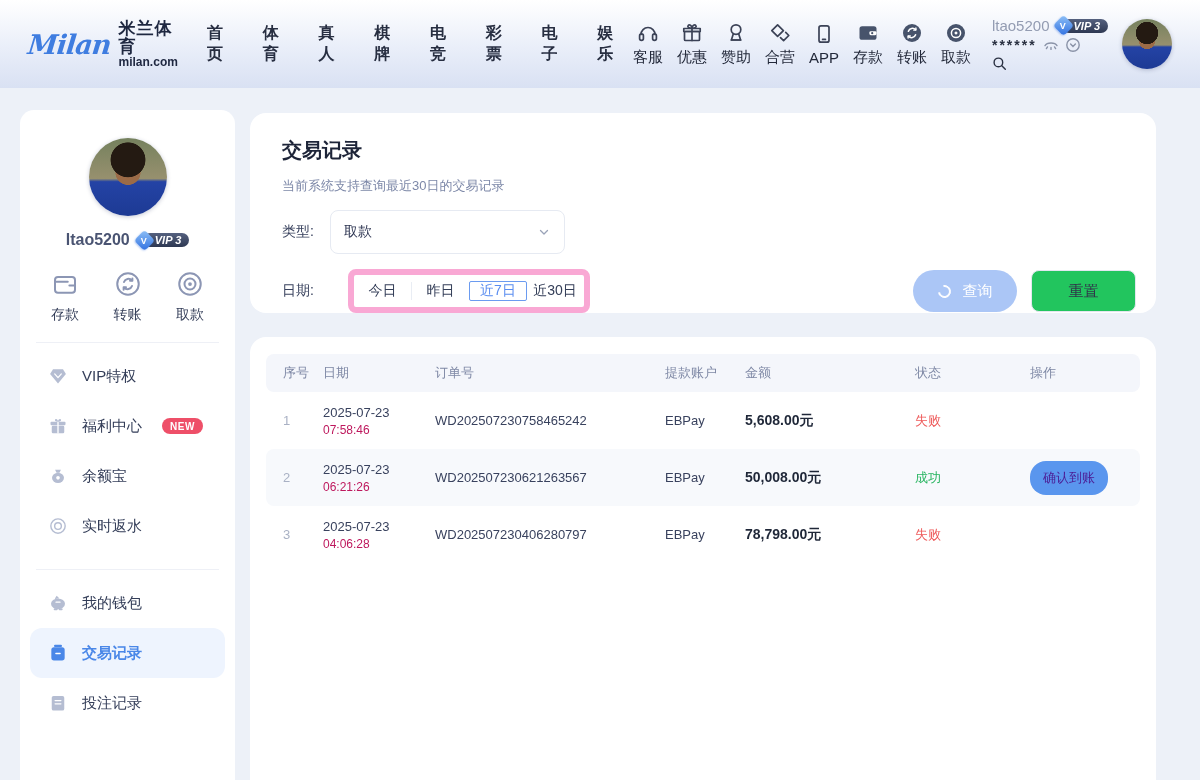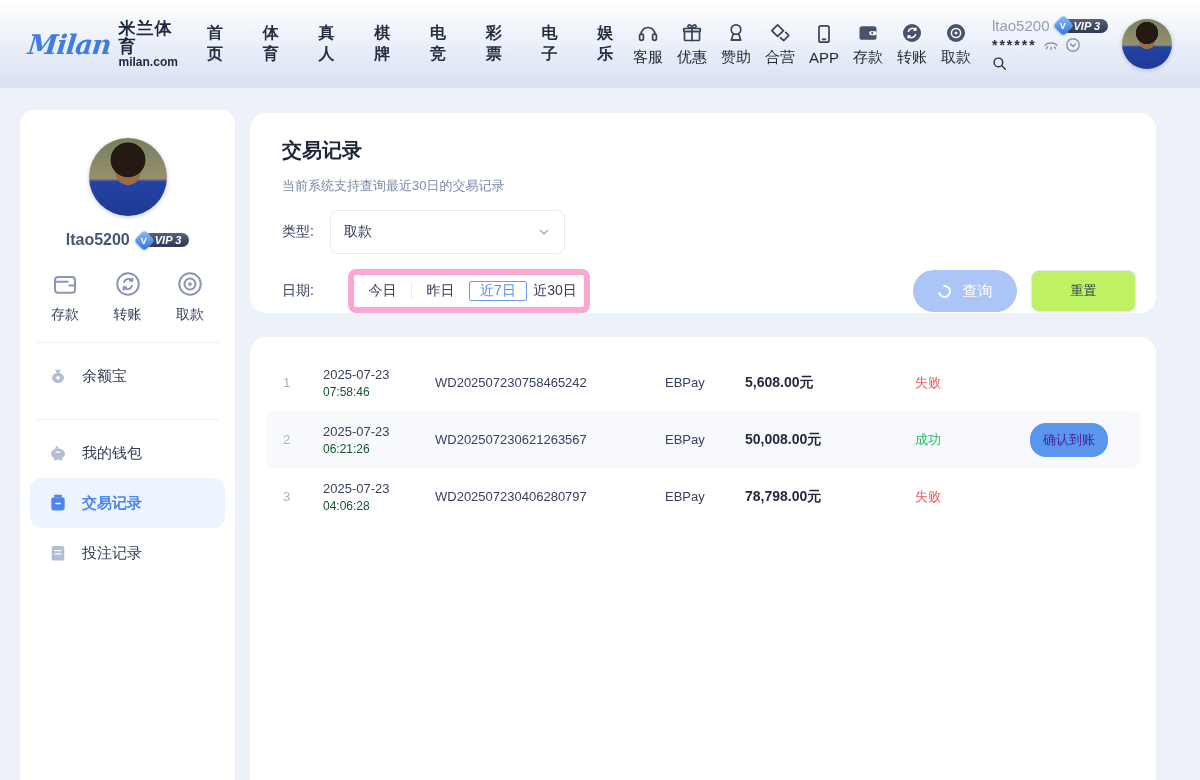--- a/index.html
+++ b/index.html
@@ -135,35 +135,35 @@
     display:flex; align-items:center; justify-content:center; gap:12px;
     font-family:inherit;
   }
   .spinner {
     width:13px; height:13px; border-radius:50%;
     border:2px solid rgba(255,255,255,.95); border-left-color:transparent;
     transform:rotate(35deg);
   }
   .btn-reset {
     margin-left:14px; width:105px; height:42px; border:1px solid #e3e7ef; border-radius:8px;
-    background:#bef264; color:#30374a; font-size:13px; cursor:pointer; font-family:inherit;
+    background:#22c55e; color:#30374a; font-size:15px; cursor:pointer; font-family:inherit;
   }
 
   .card-table {
     position:absolute; left:250px; top:337px; width:906px; height:460px;
     background:#fff; border-radius:16px; padding:17px 16px 0;
   }
   .tgrid { display:grid; grid-template-columns:40px 112px 230px 80px 170px 115px 1fr;
            align-items:center; padding:0 17px; }
   .thead { height:38px; background:#f4f6fb; border-radius:8px; color:#7e88a5; font-size:13px; }
   .trow { height:57px; font-size:13px; color:#39425e; }
   .trow.stripe { background:#f7f9fc; border-radius:8px; }
   .cell-no { color:#a9b1c4; }
   .cell-date .d { color:#39425e; font-size:13px; }
-  .cell-date .t { color:#14532d; font-size:12px; margin-top:3px; }
+  .cell-date .t { color:#be185d; font-size:12px; margin-top:3px; }
   .cell-amount { font-weight:800; font-size:14px; color:#1f2738; }
   .st-fail { color:#ee5a5a; }
   .st-success { color:#26b45f; }
   .btn-confirm {
     border:none; background:#5a96ee; color:#4c1d95; font-size:13px; font-family:inherit;
     padding:8px 13px; border-radius:16px; cursor:pointer;
   }
 </style>
 </head>
 <body>
@@ -352,26 +352,56 @@
       <span class="lab">取款</span>
     </div>
   </div>
 
   <div class="side-divider"></div>
 
   <nav class="menu">
     <div class="menu-item">
       <span class="m-ic">
         <svg width="20" height="20" viewBox="0 0 24 24">
+          <path d="M12 21 2.5 9.5 6 4h12l3.5 5.5z" class="m-fill"></path>
+          <path d="M8 9.5l4 4.5 4-4.5" stroke="#fff" stroke-width="1.5" fill="none" stroke-linecap="round" stroke-linejoin="round"></path>
+        </svg>
+      </span>
+      <span>VIP特权</span>
+    </div>
+    <div class="menu-item">
+      <span class="m-ic">
+        <svg width="20" height="20" viewBox="0 0 24 24">
+          <rect x="3" y="7" width="18" height="4" rx="1" class="m-fill"></rect>
+          <rect x="4.5" y="11.8" width="15" height="9" rx="1.5" class="m-fill"></rect>
+          <path d="M12 7v14" stroke="#fff" stroke-width="1.6"></path>
+          <path d="M12 6.8C8.8 6.8 7.7 5.5 8.6 4.2s3.4-.4 3.4 2.6zm0 0c3.2 0 4.3-1.3 3.4-2.6s-3.4-.4-3.4 2.6z" class="m-fill"></path>
+        </svg>
+      </span>
+      <span>福利中心</span>
+      <span class="new-badge">NEW</span>
+    </div>
+    <div class="menu-item">
+      <span class="m-ic">
+        <svg width="20" height="20" viewBox="0 0 24 24">
           <path d="M8.5 4.5h7L13.8 8h-3.6z" class="m-fill"></path>
           <ellipse cx="12" cy="14.2" rx="7.2" ry="6.2" class="m-fill"></ellipse>
           <circle cx="12" cy="14.2" r="2.2" fill="#fff"></circle>
         </svg>
       </span>
       <span>余额宝</span>
+    </div>
+    <div class="menu-item">
+      <span class="m-ic">
+        <svg width="20" height="20" viewBox="0 0 24 24" class="m-stroke">
+          <circle cx="12" cy="12" r="8.6"></circle>
+            <circle cx="12" cy="12" r="4"></circle>
+        </svg>
+      </span>
+      <span>实时返水</span>
     </div>
   </nav>
 
   <div class="side-divider"></div>
 
   <nav class="menu">
     <div class="menu-item">
       <span class="m-ic">
         <svg width="20" height="20" viewBox="0 0 24 24">
           <ellipse cx="12" cy="13" rx="8.4" ry="6.4" class="m-fill"></ellipse>
@@ -432,20 +462,29 @@
 
     <button class="btn-query">
       <span class="spinner"></span>
       <span>查询</span>
     </button>
     <button class="btn-reset">重置</button>
   </div>
 </section>
 
 <section class="card-table">
+  <div class="tgrid thead">
+    <span>序号</span>
+    <span>日期</span>
+    <span>订单号</span>
+    <span>提款账户</span>
+    <span>金额</span>
+    <span>状态</span>
+    <span>操作</span>
+  </div>
 
   <div class="tgrid trow">
     <span class="cell-no">1</span>
     <span class="cell-date">
       <div class="d">2025-07-23</div>
       <div class="t">07:58:46</div>
     </span>
     <span>WD202507230758465242</span>
     <span>EBPay</span>
     <span class="cell-amount">5,608.00元</span>

